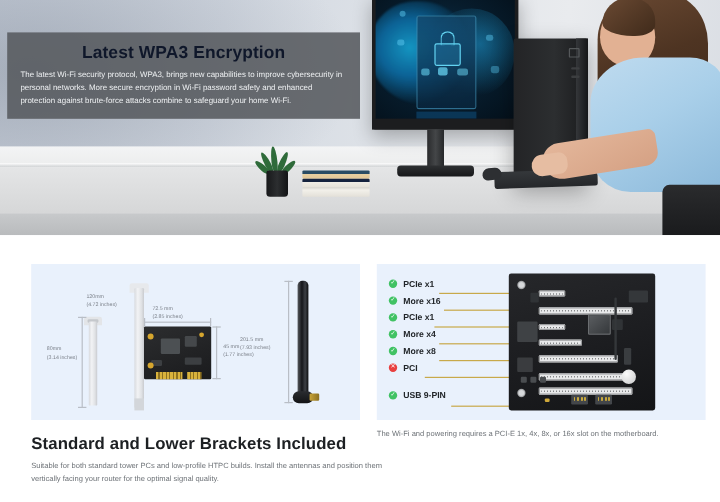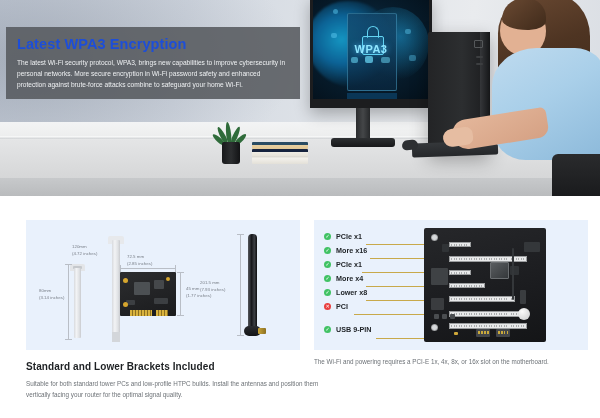--- a/index.html
+++ b/index.html
@@ -199,23 +199,24 @@
     border-radius: 6px 2px 0 0;
   }
 
   
   .hero-card {
     position: absolute; left: 6px; top: 27px; width: 294px; height: 72px;
     background: rgba(86,90,95,.88);
     padding: 9px 11px 10px 11px;
   }
   .hero-title {
-    color: #1d4ed8; font-size: 14.5px; font-weight: bold;
+    color: #0f172a; font-size: 14.5px; font-weight: bold;
     letter-spacing: .1px; margin-bottom: 6px;
     font-family: "Liberation Sans", sans-serif;
+    text-align: center;
   }
   .hero-body {
     color: #eef0f2; font-size: 6.6px; line-height: 1.65;
     font-family: "Liberation Sans", sans-serif;
   }
 
   
   .bottom {
     position: absolute; left: 0; top: 196px; width: 600px; height: 222px;
     background: #ffffff;
@@ -227,21 +228,21 @@
   .col-right { left: 314px; }
 
   .figure {
     position: relative;
     width: 274px; height: 130px;
     background: #e9f1fc;
     overflow: hidden;
   }
   .cap-title {
     margin-top: 11px;
-    font-size: 10px; font-weight: bold; color: #1d2023;
+    font-size: 14px; font-weight: bold; color: #1d2023;
     letter-spacing: .1px;
     font-family: "Liberation Sans", sans-serif;
   }
   .cap-body {
     margin-top: 6px;
     font-size: 6.3px; line-height: 1.75; color: #6d7277;
     font-family: "Liberation Sans", sans-serif;
   }
 
   
@@ -394,21 +395,20 @@
       <div class="screen-blob"></div>
       <div class="screen-blob2"></div>
       <div class="screen-card">
         <div class="lock-shackle"></div>
         <div class="lock-body"></div>
       </div>
       <div class="screen-ico si4"></div>
       <div class="screen-ico si5"></div>
       <div class="screen-ico si6"></div>
       <div class="screen-ico si7"></div>
-      <div class="wpa3-text">WPA3</div>
       <div class="screen-ico si1"></div>
       <div class="screen-ico si2"></div>
       <div class="screen-ico si3"></div>
       <div class="screen-taskbar"></div>
     </div>
     <div class="monitor-chin"></div>
   </div>
   <div class="monitor-neck"></div>
   <div class="monitor-base"></div>
 
@@ -519,21 +519,21 @@
         <div class="slot-row">
           <span class="badge badge-ok">✓</span>
           <span class="slot-label">PCIe x1</span>
         </div>
         <div class="slot-row">
           <span class="badge badge-ok">✓</span>
           <span class="slot-label">More x4</span>
         </div>
         <div class="slot-row">
           <span class="badge badge-ok">✓</span>
-          <span class="slot-label">Lower x8</span>
+          <span class="slot-label">More x8</span>
         </div>
         <div class="slot-row">
           <span class="badge badge-no">✕</span>
           <span class="slot-label">PCI</span>
         </div>
         <div class="slot-row spaced">
           <span class="badge badge-ok">✓</span>
           <span class="slot-label">USB 9-PIN</span>
         </div>
       </div>

